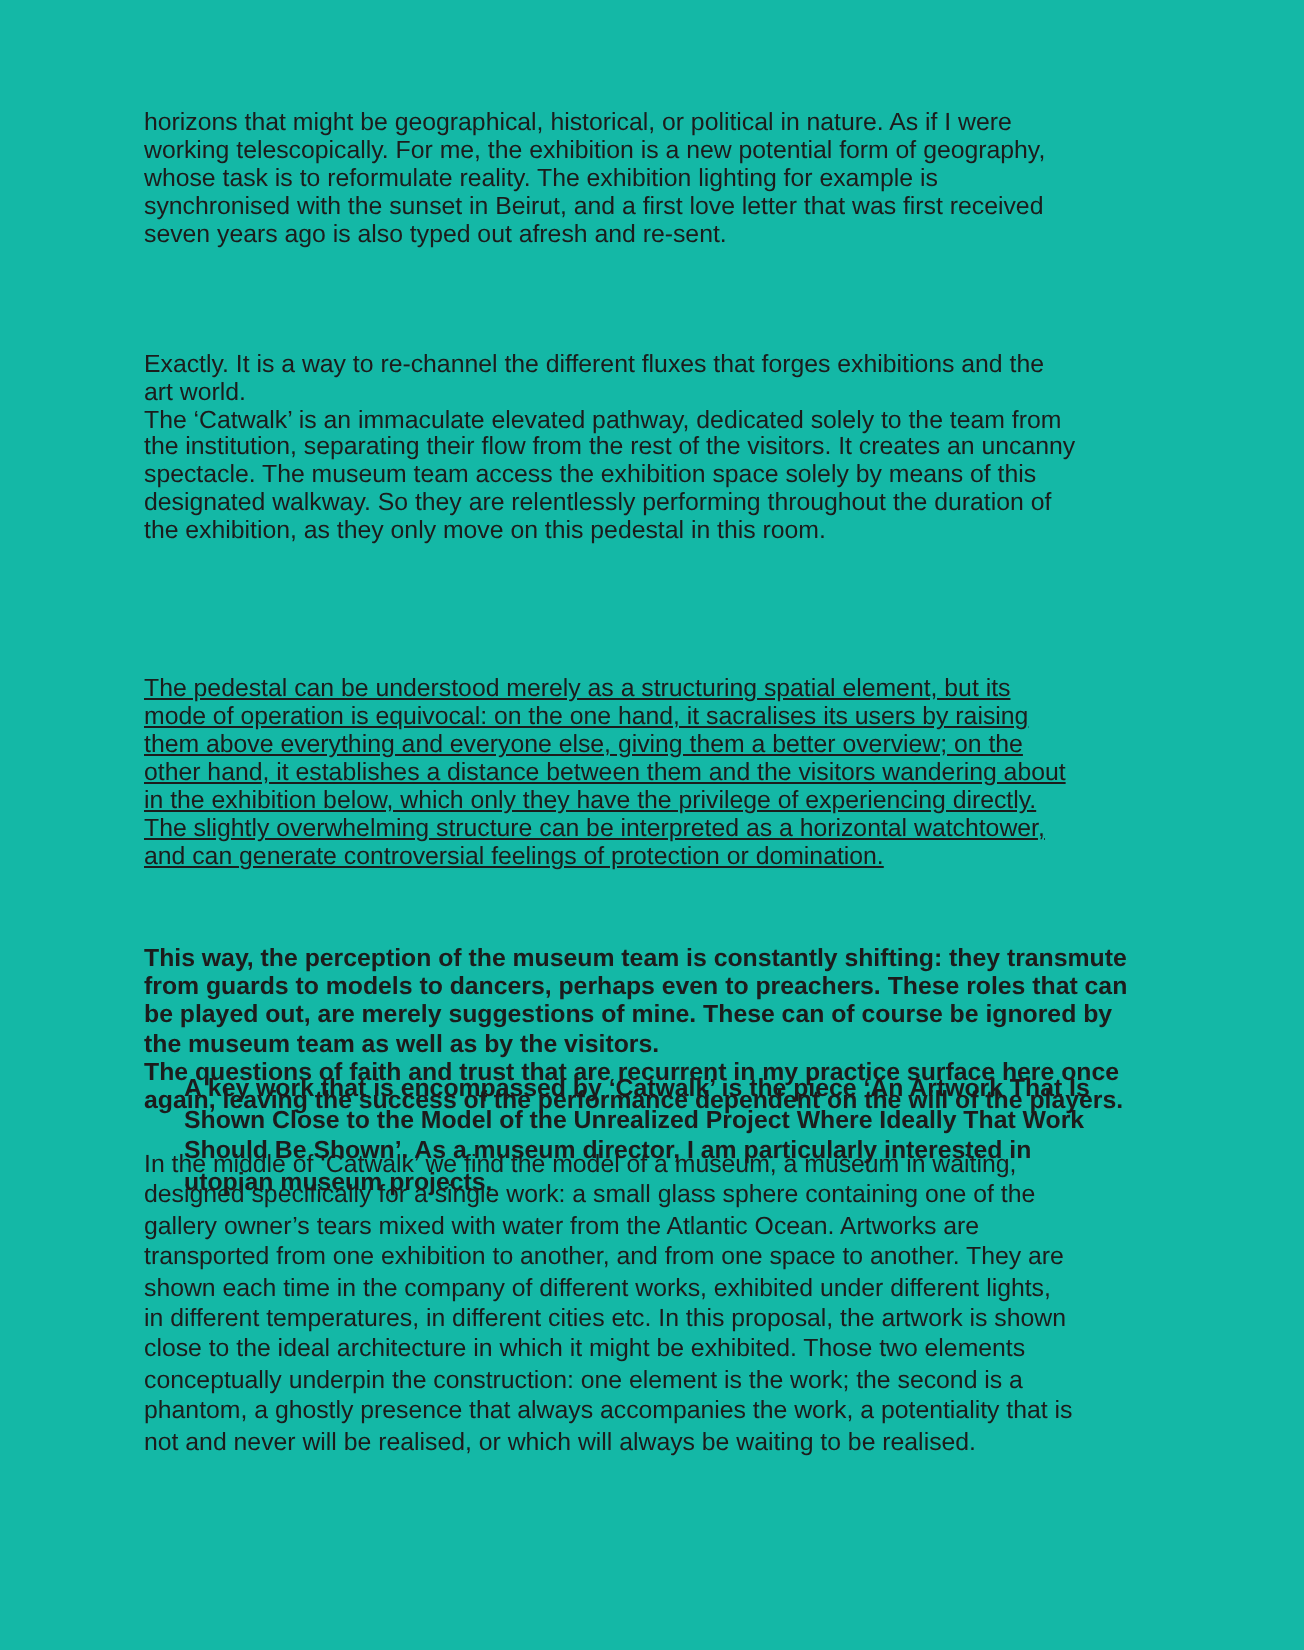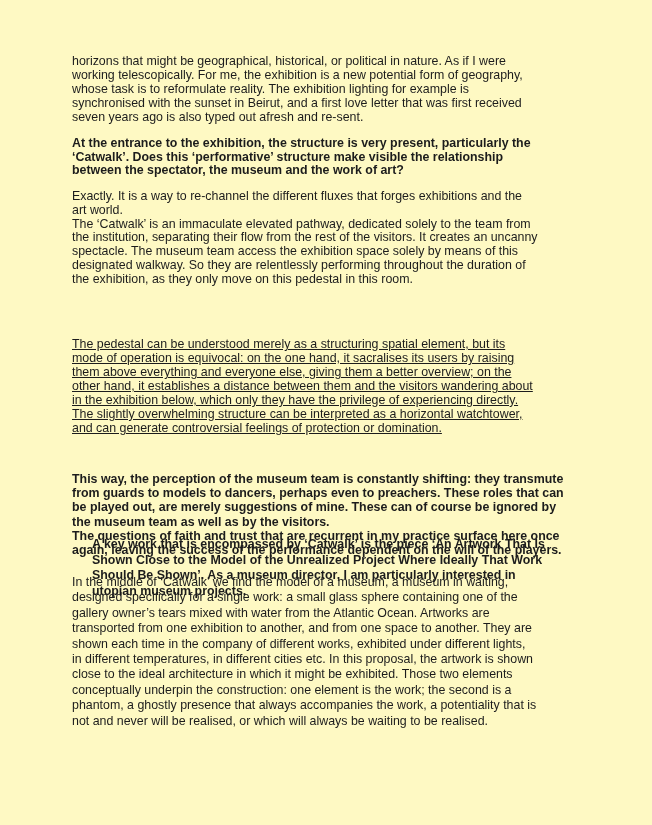--- a/index.html
+++ b/index.html
@@ -7,55 +7,52 @@
     padding: 0;
     width: 652px;
     height: 825px;
     background: #ffffff;
     overflow: hidden;
   }
   .page {
     position: relative;
     width: 652px;
     height: 825px;
-    background: #fef9c3;
+    background: #14b8a6;
     font-family: "Liberation Sans", sans-serif;
     color: #1c1c1c;
   }
   .para {
     position: absolute;
     left: 72px;
     width: 560px;
     font-size: 12.4px;
     white-space: pre;      
     letter-spacing: 0;
     color: #1c1c1c;
   }
   .bold { font-weight: bold; }
   .p1 { top: 54px;    line-height: 14px;   }
   .p2 { top: 137px;   line-height: 13.6px; }
-  .p3 { top: 190px;   line-height: 13.8px; }
+  .p3 { top: 176px;   line-height: 13.8px; }
   .p4 { top: 300px;   line-height: 13.5px; }
   .p5 { top: 337px;   line-height: 14px; text-decoration: underline;   }
   .p6 { top: 472px;   line-height: 14.2px; font-weight: bold; }
   .p7 { top: 537px;   line-height: 15.5px; margin-left: 20px; }
   .p8 { top: 575px;   line-height: 15.4px; }
 </style>
 </head>
 <body>
 
 <div class="page">
   <div class="para p1">horizons that might be geographical, historical, or political in nature. As if I were
 working telescopically. For me, the exhibition is a new potential form of geography,
 whose task is to reformulate reality. The exhibition lighting for example is
 synchronised with the sunset in Beirut, and a first love letter that was first received
 seven years ago is also typed out afresh and re-sent.</div>
-  <div class="para bold p2">At the entrance to the exhibition, the structure is very present, particularly the
-‘Catwalk’. Does this ‘performative’ structure make visible the relationship
-between the spectator, the museum and the work of art?</div>
   <div class="para p3">Exactly. It is a way to re-channel the different fluxes that forges exhibitions and the
 art world.
 The ‘Catwalk’ is an immaculate elevated pathway, dedicated solely to the team from
 the institution, separating their flow from the rest of the visitors. It creates an uncanny
 spectacle. The museum team access the exhibition space solely by means of this
 designated walkway. So they are relentlessly performing throughout the duration of
 the exhibition, as they only move on this pedestal in this room.</div>
   <div class="para p5">The pedestal can be understood merely as a structuring spatial element, but its
 mode of operation is equivocal: on the one hand, it sacralises its users by raising
 them above everything and everyone else, giving them a better overview; on the

